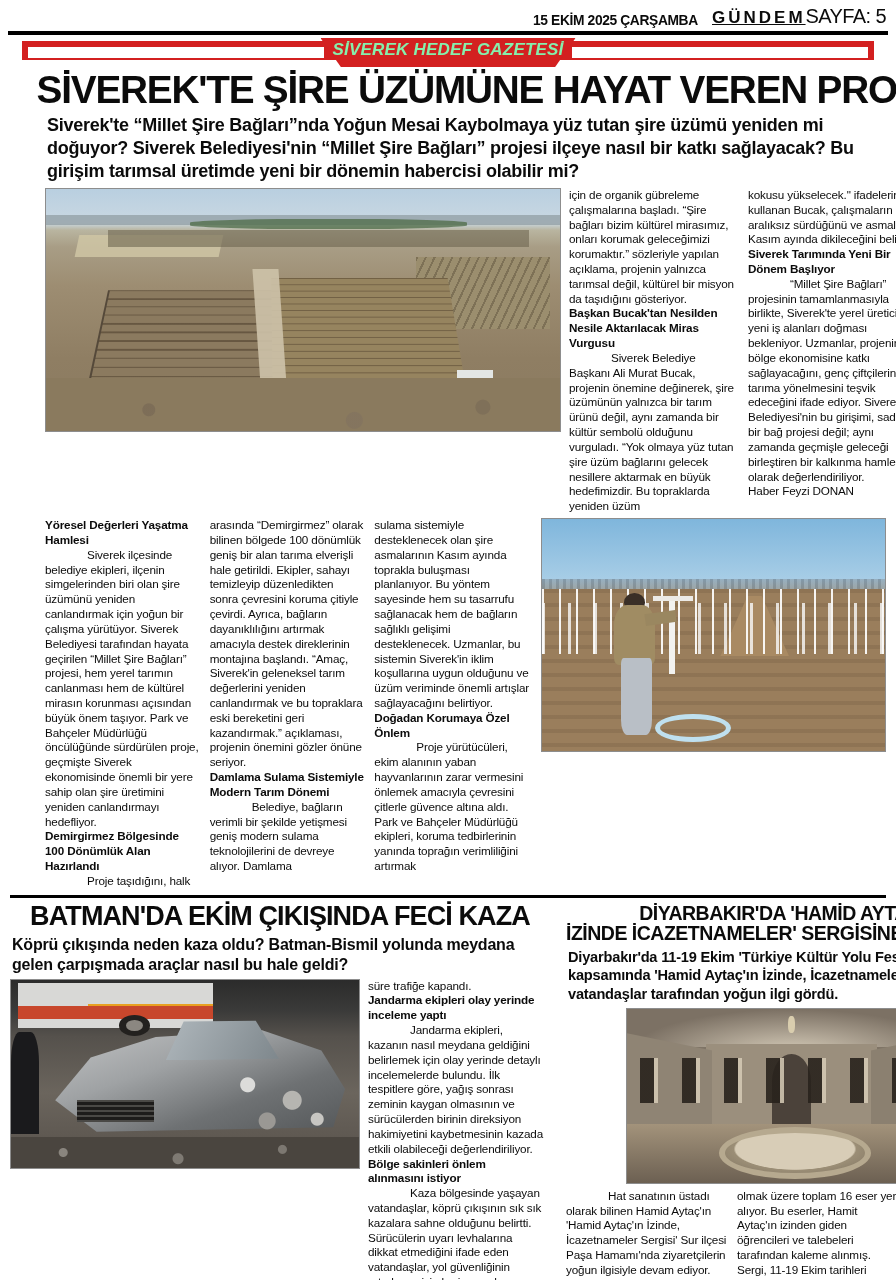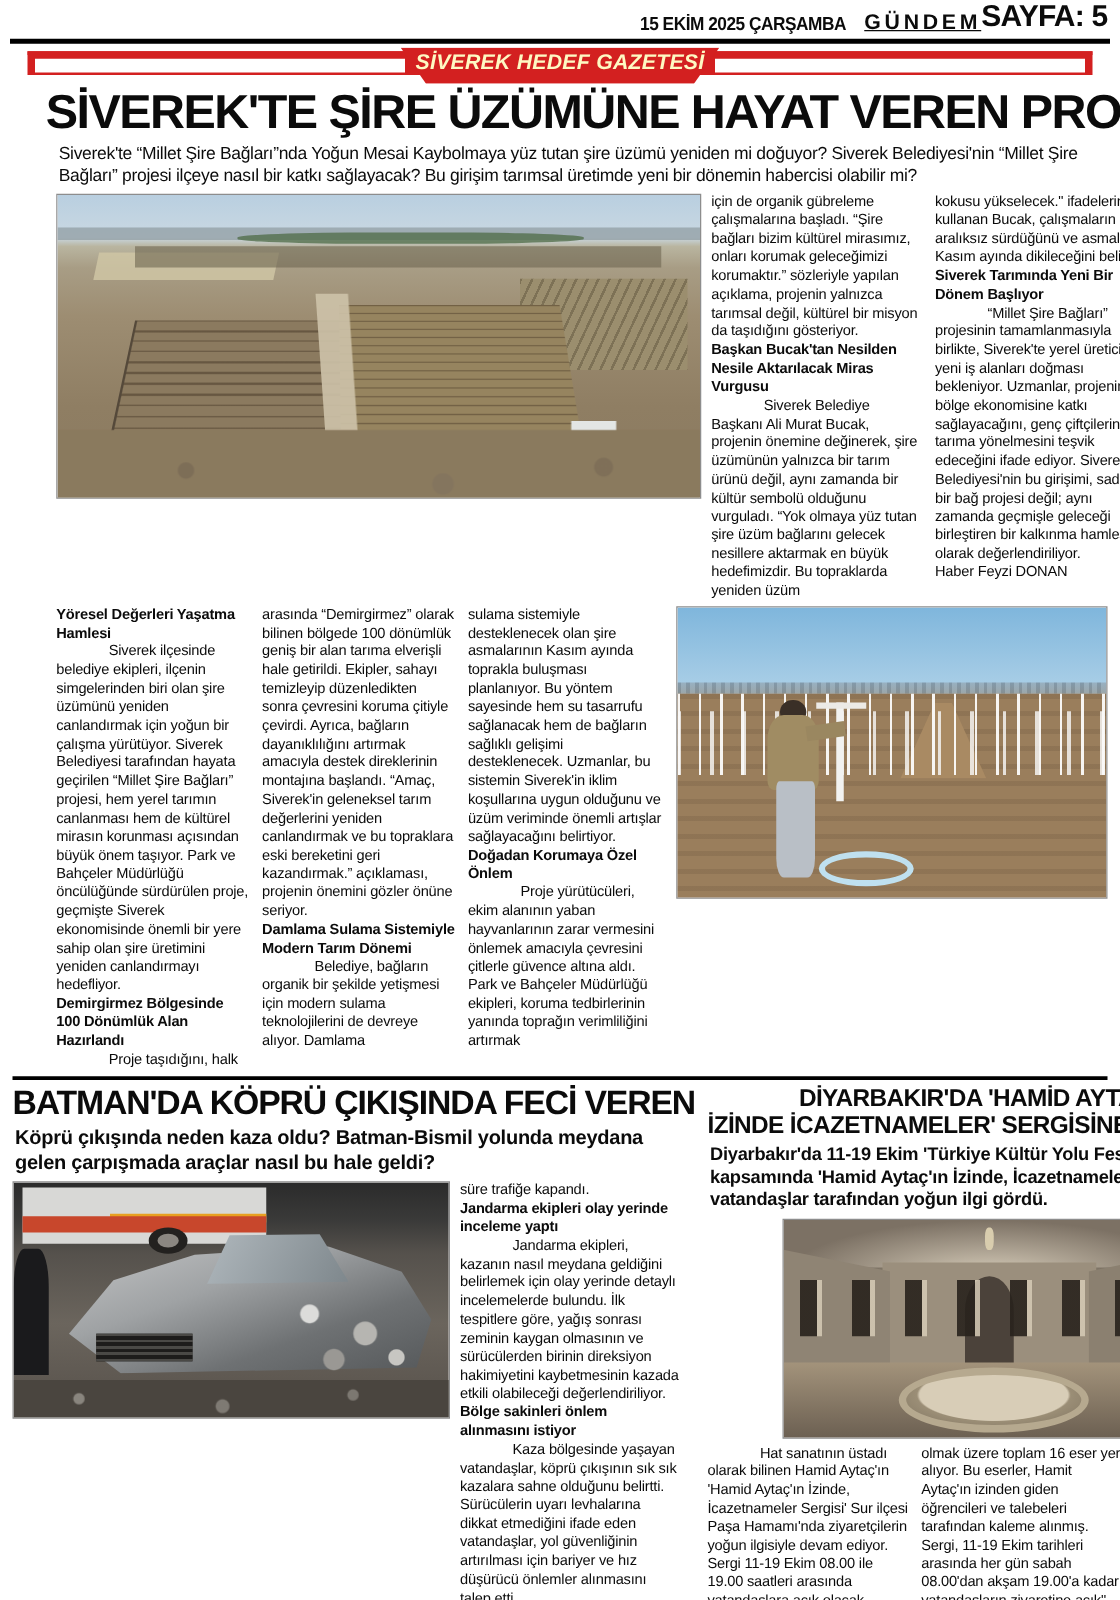--- a/index.html
+++ b/index.html
@@ -19,21 +19,21 @@
     height: 30px; padding: 0 4px 2px 4px;
   }
   .topbar .date {
     font-weight: 700; font-size: 15px; letter-spacing: -0.4px;
     transform: scaleX(0.92); transform-origin: left bottom;
   }
   .topbar .section {
     font-weight: 700; font-size: 17px; letter-spacing: 3px; text-decoration: underline;
   }
   .topbar .pageno {
-    font-weight: 700; font-size: 24px; letter-spacing: -0.6px;
+    font-weight: 400; font-size: 20px; letter-spacing: -0.6px;
   }
 
   .rule-thick { height: 4px; background: #000; margin: 1px 2px 0 2px; }
 
   
   .ribbon-wrap { position: relative; height: 27px; margin: 3px 2px 0 2px; }
   .ribbon-bar {
     position: absolute; left: 14px; right: 14px; top: 3px; height: 19px;
     background: #d32020;
     border-top: 3px solid #d32020;
@@ -41,36 +41,36 @@
   .ribbon-bar::before {
     content: ""; position: absolute; left: 6px; top: 3px;
     width: calc(50% - 130px); height: 11px; background: #fff;
   }
   .ribbon-bar::after {
     content: ""; position: absolute; right: 6px; top: 3px;
     width: calc(50% - 130px); height: 11px; background: #fff;
   }
   .ribbon-center {
     position: absolute; left: 50%; top: 0; transform: translateX(-50%);
-    background: #d32020; color: #fef9c3;
+    background: #d32020; color: #86efac;
     padding: 2px 12px 7px 12px;
     font-weight: 700; font-size: 17px; letter-spacing: 0.2px;
     white-space: nowrap; z-index: 3;
     clip-path: polygon(0 0, 100% 0, 92% 100%, 8% 100%);
     font-style: italic;
   }
 
   
   .headline {
     text-align: center; font-weight: 700; letter-spacing: -1.2px;
     font-size: 38px; line-height: 1.02; margin: 6px 4px 2px 4px;
     transform: scaleX(1.02); white-space: nowrap;
   }
   .deck {
-    font-weight: 400; font-size: 14px; line-height: 1.28;
+    font-weight: 700; font-size: 18px; line-height: 1.28;
     margin: 4px 6px 5px 6px; letter-spacing: -0.25px;
   }
 
   
   .col { font-size: 11.7px; line-height: 1.268; text-align: left; letter-spacing: -0.15px; }
   .col p { margin: 0; }
   .col p.ind { text-indent: 42px; }
   .sub { font-weight: 700; }
   .byline { font-weight: 400; }
 
@@ -289,21 +289,21 @@
     <div class="s1-bottom">
       <div class="col">
         <p class="sub">Yöresel Değerleri Yaşatma Hamlesi</p>
         <p class="ind">Siverek ilçesinde belediye ekipleri, ilçenin simgelerinden biri olan şire üzümünü yeniden canlandırmak için yoğun bir çalışma yürütüyor. Siverek Belediyesi tarafından hayata geçirilen “Millet Şire Bağları” projesi, hem yerel tarımın canlanması hem de kültürel mirasın korunması açısından büyük önem taşıyor. Park ve Bahçeler Müdürlüğü öncülüğünde sürdürülen proje, geçmişte Siverek ekonomisinde önemli bir yere sahip olan şire üretimini yeniden canlandırmayı hedefliyor.</p>
         <p class="sub">Demirgirmez Bölgesinde 100 Dönümlük Alan Hazırlandı</p>
         <p class="ind">Proje taşıdığını, halk</p>
       </div>
       <div class="col">
         <p>arasında “Demirgirmez” olarak bilinen bölgede 100 dönümlük geniş bir alan tarıma elverişli hale getirildi. Ekipler, sahayı temizleyip düzenledikten sonra çevresini koruma çitiyle çevirdi. Ayrıca, bağların dayanıklılığını artırmak amacıyla destek direklerinin montajına başlandı. “Amaç, Siverek'in geleneksel tarım değerlerini yeniden canlandırmak ve bu topraklara eski bereketini geri kazandırmak.” açıklaması, projenin önemini gözler önüne seriyor.</p>
         <p class="sub">Damlama Sulama Sistemiyle Modern Tarım Dönemi</p>
-        <p class="ind">Belediye, bağların organik bir şekilde yetişmesi için modern sulama teknolojilerini de devreye alıyor. Damlama</p>
+        <p class="ind">Belediye, bağların verimli bir şekilde yetişmesi geniş modern sulama teknolojilerini de devreye alıyor. Damlama</p>
       </div>
       <div class="col">
         <p>sulama sistemiyle desteklenecek olan şire asmalarının Kasım ayında toprakla buluşması planlanıyor. Bu yöntem sayesinde hem su tasarrufu sağlanacak hem de bağların sağlıklı gelişimi desteklenecek. Uzmanlar, bu sistemin Siverek'in iklim koşullarına uygun olduğunu ve üzüm veriminde önemli artışlar sağlayacağını belirtiyor.</p>
         <p class="sub">Doğadan Korumaya Özel Önlem</p>
         <p class="ind">Proje yürütücüleri, ekim alanının yaban hayvanlarının zarar vermesini önlemek amacıyla çevresini çitlerle güvence altına aldı. Park ve Bahçeler Müdürlüğü ekipleri, koruma tedbirlerinin yanında toprağın verimliliğini artırmak</p>
       </div>
       <div class="s1-photo2">
         <div class="ph art-vine">
           <div class="skyline"></div>
             <div class="ground"></div>
@@ -319,21 +319,21 @@
         </div>
       </div>
     </div>
   </div>
 
   <div class="hr-black"></div>
 
   <div class="lower">
 
     <div class="lower-left">
-      <div class="headline2">BATMAN'DA KÖPRÜ ÇIKIŞINDA FECİ VEREN</div>
+      <div class="headline2">BATMAN'DA EKİM ÇIKIŞINDA FECİ KAZA</div>
       <div class="deck2">Köprü çıkışında neden kaza oldu? Batman-Bismil yolunda meydana gelen çarpışmada araçlar nasıl bu hale geldi?</div>
 
       <div class="s2-top">
         <div class="s2-photo">
           <div class="ph art-crash">
             <div class="truck"></div>
               <div class="truckband2"></div>
               <div class="truckband"></div>
             <div class="wheel"></div>
               <div class="car"></div>

